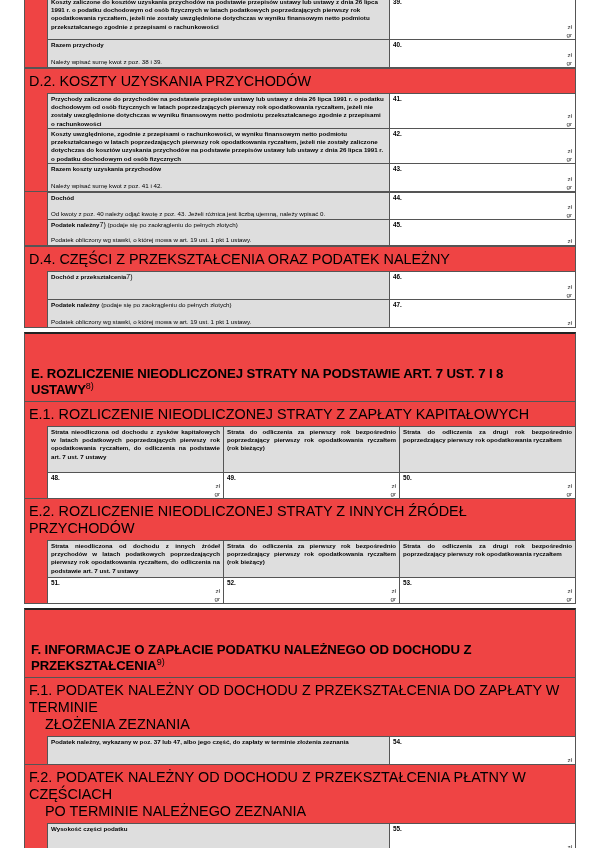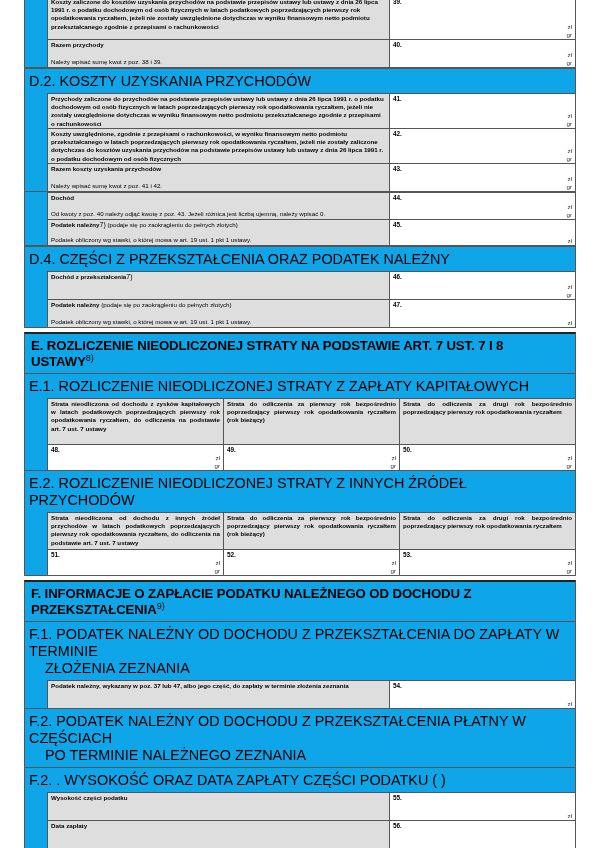--- a/index.html
+++ b/index.html
@@ -1,20 +1,20 @@
 <!DOCTYPE html>
 <html><head>
 <meta charset="utf-8">
 <style>
   html, body { margin:0; padding:0; background:#ffffff; }
   body { width:600px; height:848px; overflow:hidden; position:relative; font-family:"Liberation Sans", sans-serif; color:#000; }
   .form { position:absolute; left:24px; top:-4px; width:552px; }
-  .sec { background:#0ea5e9; border:1px solid #555; border-top:none; position:relative; }
+  .sec { background:#ef4444; border:1px solid #555; border-top:none; position:relative; }
   .sec.gap { margin-top:4px; border-top:2px solid #222; }
-  .h-main { font-weight:bold; font-size:13.2px; padding:4px 19px 3px 6px; line-height:16px; letter-spacing:-0.1px; }
+  .h-main { font-weight:bold; font-size:13.2px; padding:4px 19px 3px 6px; line-height:16px; letter-spacing:-0.1px;margin-top:28px; }
   .h-sub { font-size:14.4px; padding:4px 6px 3px 4px; line-height:17px; border-top:1px solid #555; }
   .h-sub .cont { display:block; padding-left:16px; }
   sup { font-size:7px; vertical-align:top; line-height:8px; }
   .h-main sup { font-size:9px; font-weight:normal; }
   .rows { margin-left:22px; border-left:1px solid #555; }
   .row { display:flex; border-top:1px solid #555; }
   .lab { flex:0 0 342px; width:342px; background:#dedede; padding:1px 3px; font-size:6.2px; line-height:8.2px; box-sizing:border-box; border-right:1px solid #555; position:relative; }
   .lab b { font-weight:bold; }
   .lab .note { position:absolute; left:3px; bottom:1px; font-weight:normal; }
   .val { flex:1; background:#fff; position:relative; font-size:6.4px; padding:1px 3px; box-sizing:border-box; }
@@ -168,21 +168,20 @@
     <div class="rows">
       <div class="row" style="height:27px;">
         <div class="lab"><b>Podatek należny, wykazany w poz. 37 lub 47, albo jego część, do zapłaty w terminie złożenia zeznania</b></div>
         <div class="val">
           <span class="num">54.</span>
           <span class="zl" style="bottom:1px">zł</span>
         </div>
       </div>
     </div>
     <div class="h-sub"><span>F.2. PODATEK NALEŻNY OD DOCHODU Z PRZEKSZTAŁCENIA PŁATNY W CZĘŚCIACH</span><span class="cont">PO TERMINIE NALEŻNEGO ZEZNANIA</span></div>
-    <div class="h-sub">F.2.  . WYSOKOŚĆ ORAZ DATA ZAPŁATY CZĘŚCI PODATKU (  )</div>
     <div class="rows">
       <div class="row" style="height:27px;">
         <div class="lab"><b>Wysokość części podatku</b></div>
         <div class="val">
           <span class="num">55.</span>
           <span class="zl" style="bottom:1px">zł</span>
         </div>
       </div>
       <div class="row" style="height:27px;">
         <div class="lab"><b>Data zapłaty</b></div>

